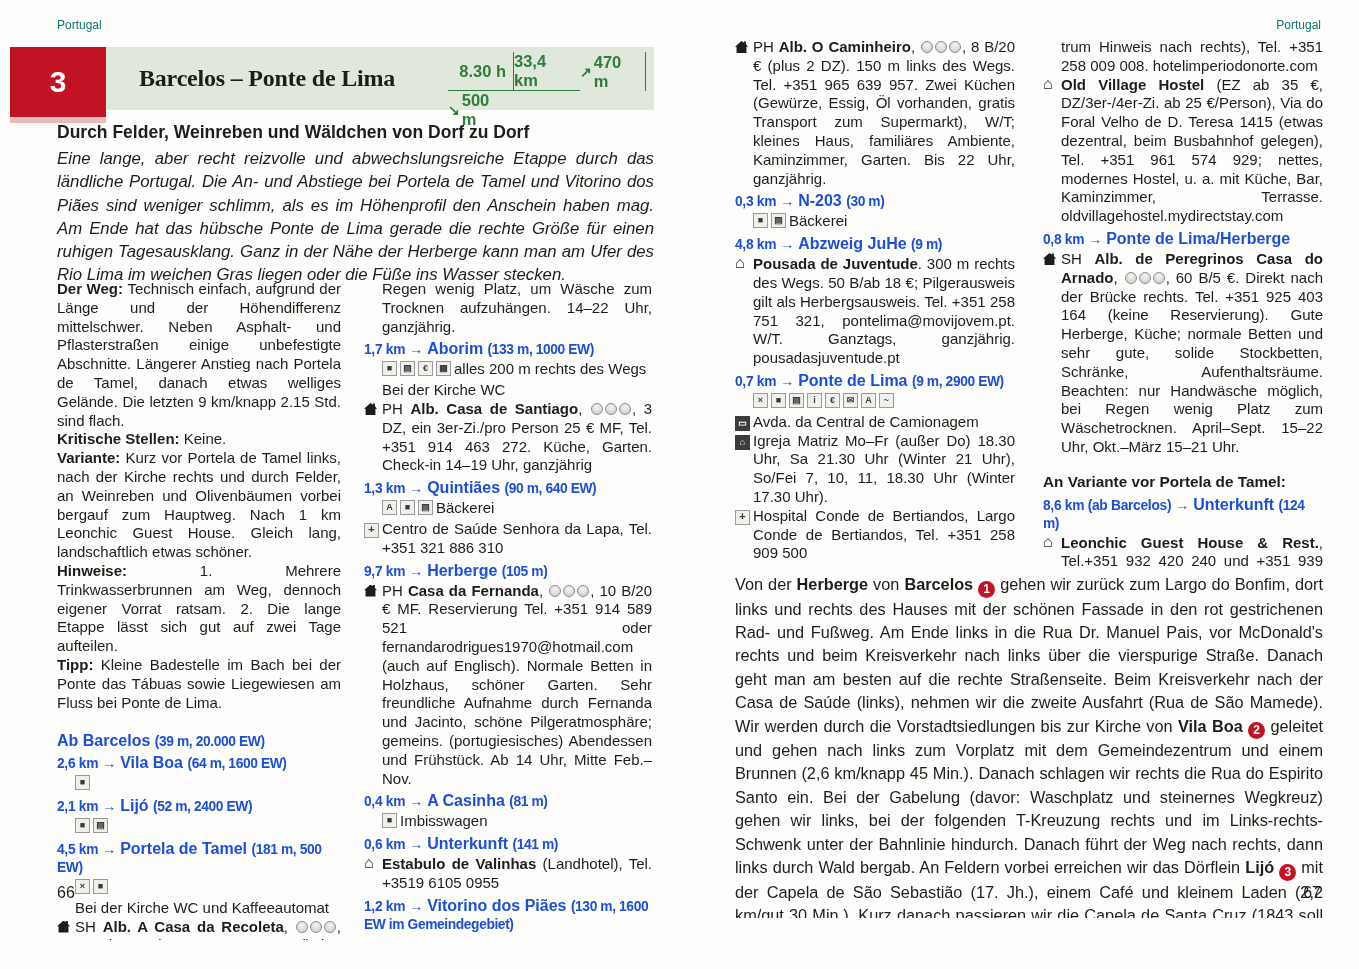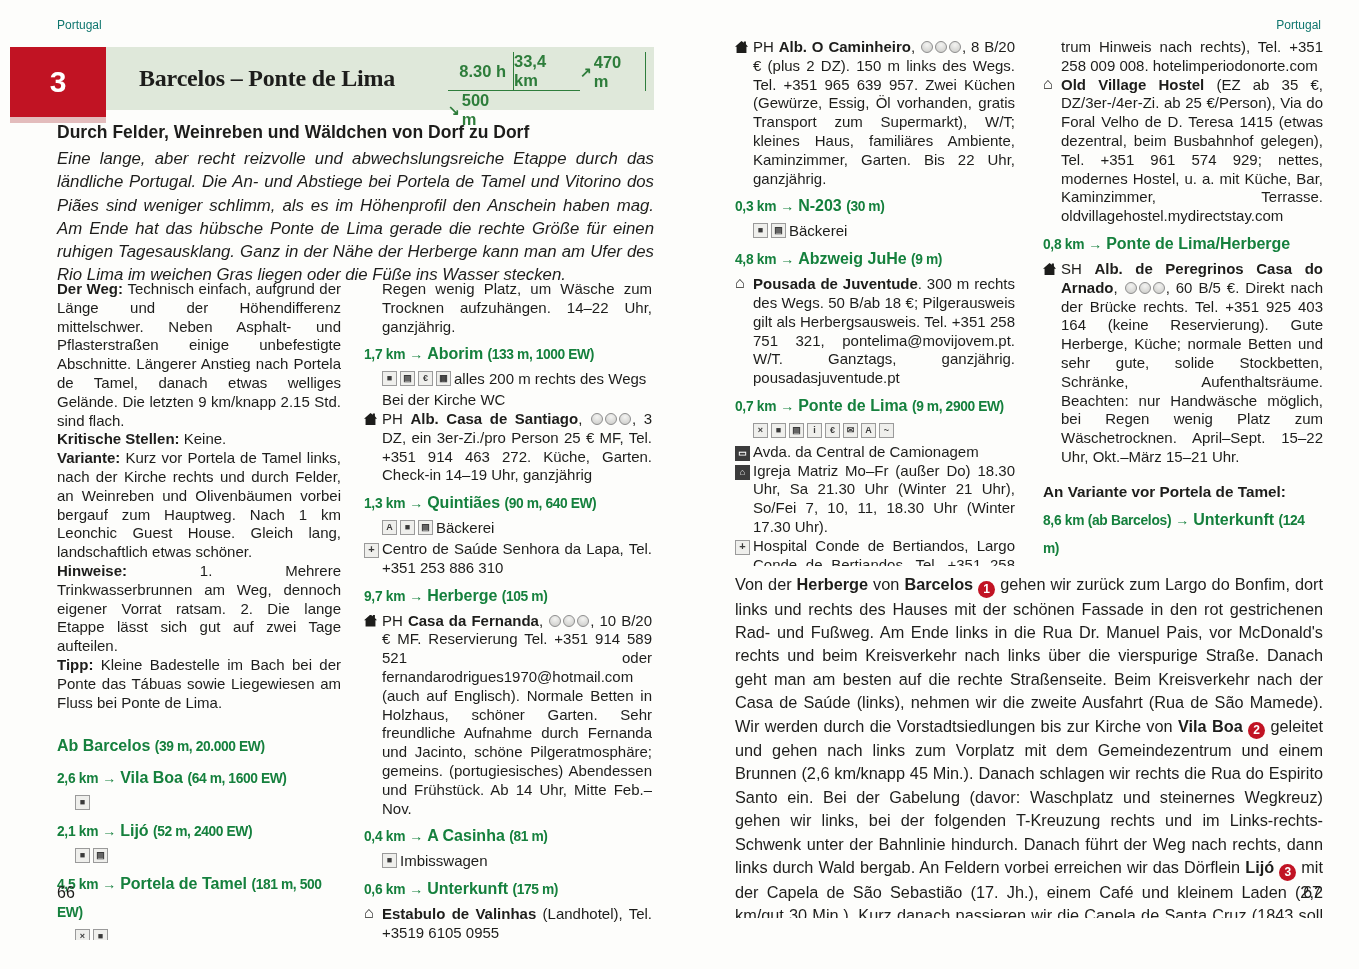--- a/index.html
+++ b/index.html
@@ -33,21 +33,21 @@
   #r-col2{left:1043px;top:38px;width:280px;height:528px;}
   #route-text{left:735px;top:573px;width:588px;height:345px;font-size:16.3px;line-height:23.4px;text-align:justify;}
 
   .p{font-size:15px;line-height:18.8px;text-align:justify;}
   .p .b{font-weight:700;}
   .cont,.note{padding-left:18px;}
   .note{text-align:left;}
   .bold-line{font-weight:700;text-align:left;font-size:15.3px;margin-top:2px;}
   .spacer{height:16px;}
 
-  .wp{color:#15803d;margin:4px 0 2px 0;line-height:27px;text-align:left;}
+  .wp{color:#1d4ed8;margin:4px 0 2px 0;line-height:17px;text-align:left;}
   .wp .wp-km{font-weight:700;font-size:13.8px;letter-spacing:-0.3px;}
   .wp .wp-arrow{font-weight:700;font-size:14px;margin:0 4px;}
   .wp .wp-name{font-weight:700;font-size:16px;}
   .wp .wp-detail{font-weight:700;font-size:13.8px;letter-spacing:-0.4px;}
 
   .icons{margin:1px 0 2px 0;padding-left:18px;font-size:15px;line-height:18.8px;}
   .icon-box{display:inline-block;width:13px;height:13px;border:1px solid #9a9a9a;background:#efefec;
             color:#3a3a3a;font-size:9px;line-height:12px;text-align:center;vertical-align:-2px;
             margin-right:3px;font-weight:700;overflow:hidden;}
   .icon-box.dark{background:#3c3c3c;border-color:#3c3c3c;color:#fff;}
@@ -115,26 +115,26 @@
     <div class="entry"><span class="marker m-house-filled"></span><span>SH </span><span class="b">Alb. A Casa da Recoleta</span><span>, </span><span class="shell"></span><span class="shell"></span><span class="shell"></span><span>, 42 B/5 €. Tel. +351 935 136 811 (keine Reservierung). Gute, geräumige Herberge, Küche, Ess- und Aufenthaltsraum, Getränke-/Snackautomat; Grünfläche um das Haus. W/T, bei</span></div>
   </div>
 <div class="col" id="l-col2">
     <div class="p cont"><span>Regen wenig Platz, um Wäsche zum Trocknen aufzuhängen. 14–22 Uhr, ganzjährig.</span></div>
     <div class="wp"><span class="wp-km">1,7 km</span><span class="wp-arrow">→</span><span class="wp-name">Aborim</span> <span class="wp-detail">(133 m, 1000 EW)</span></div>
     <div class="icons"><span class="icon-box">■</span><span class="icon-box">▤</span><span class="icon-box">€</span><span class="icon-box">▦</span><span>alles 200 m rechts des Wegs</span></div>
     <div class="p note">Bei der Kirche WC</div>
     <div class="entry"><span class="marker m-house-filled"></span><span>PH </span><span class="b">Alb. Casa de Santiago</span><span>, </span><span class="shell"></span><span class="shell"></span><span class="shell"></span><span>, 3 DZ, ein 3er-Zi./pro Person 25 € MF, Tel. +351 914 463 272. Küche, Garten. Check-in 14–19 Uhr, ganzjährig</span></div>
     <div class="wp"><span class="wp-km">1,3 km</span><span class="wp-arrow">→</span><span class="wp-name">Quintiães</span> <span class="wp-detail">(90 m, 640 EW)</span></div>
     <div class="icons"><span class="icon-box">A</span><span class="icon-box">■</span><span class="icon-box">▤</span><span>Bäckerei</span></div>
-    <div class="entry"><span class="marker icon-box plus">+</span><span>Centro de Saúde Senhora da Lapa, Tel. +351 253 886 310</span></div>
+    <div class="entry"><span class="marker icon-box plus">+</span><span>Centro de Saúde Senhora da Lapa, Tel. +351 321 886 310</span></div>
     <div class="wp"><span class="wp-km">9,7 km</span><span class="wp-arrow">→</span><span class="wp-name">Herberge</span> <span class="wp-detail">(105 m)</span></div>
     <div class="entry"><span class="marker m-house-filled"></span><span>PH </span><span class="b">Casa da Fernanda</span><span>, </span><span class="shell"></span><span class="shell"></span><span class="shell"></span><span>, 10 B/20 € MF. Reservierung Tel. +351 914 589 521 oder fernandarodrigues1970@hotmail.com (auch auf Englisch). Normale Betten in Holzhaus, schöner Garten. Sehr freundliche Aufnahme durch Fernanda und Jacinto, schöne Pilgeratmosphäre; gemeins. (portugiesisches) Abendessen und Frühstück. Ab 14 Uhr, Mitte Feb.–Nov.</span></div>
     <div class="wp"><span class="wp-km">0,4 km</span><span class="wp-arrow">→</span><span class="wp-name">A Casinha</span> <span class="wp-detail">(81 m)</span></div>
     <div class="icons"><span class="icon-box">■</span><span>Imbisswagen</span></div>
-    <div class="wp"><span class="wp-km">0,6 km</span><span class="wp-arrow">→</span><span class="wp-name">Unterkunft</span> <span class="wp-detail">(175 m)</span></div>
+    <div class="wp"><span class="wp-km">0,6 km</span><span class="wp-arrow">→</span><span class="wp-name">Unterkunft</span> <span class="wp-detail">(141 m)</span></div>
     <div class="entry"><span class="marker m-house-outline">⌂</span><span class="b">Estabulo de Valinhas</span><span> (Landhotel), Tel. +3519 6105 0955</span></div>
     <div class="wp"><span class="wp-km">1,2 km</span><span class="wp-arrow">→</span><span class="wp-name">Vitorino dos Piães</span> <span class="wp-detail">(130 m, 1600 EW im Gemeindegebiet)</span></div>
   </div>
 <div class="col" id="r-col1">
     <div class="entry"><span class="marker m-house-filled"></span><span>PH </span><span class="b">Alb. O Caminheiro</span><span>, </span><span class="shell"></span><span class="shell"></span><span class="shell"></span><span>, 8 B/20 € (plus 2 DZ). 150 m links des Wegs. Tel. +351 965 639 957. Zwei Küchen (Gewürze, Essig, Öl vorhanden, gratis Transport zum Supermarkt), W/T; kleines Haus, familiäres Ambiente, Kaminzimmer, Garten. Bis 22 Uhr, ganzjährig.</span></div>
     <div class="wp"><span class="wp-km">0,3 km</span><span class="wp-arrow">→</span><span class="wp-name">N-203</span> <span class="wp-detail">(30 m)</span></div>
     <div class="icons"><span class="icon-box">■</span><span class="icon-box">▤</span><span>Bäckerei</span></div>
     <div class="wp"><span class="wp-km">4,8 km</span><span class="wp-arrow">→</span><span class="wp-name">Abzweig JuHe</span> <span class="wp-detail">(9 m)</span></div>
     <div class="entry"><span class="marker m-house-outline">⌂</span><span class="b">Pousada de Juventude</span><span>. 300 m rechts des Wegs. 50 B/ab 18 €; Pilgerausweis gilt als Herbergsausweis. Tel. +351 258 751 321, pontelima@movijovem.pt. W/T. Ganztags, ganzjährig. pousadasjuventude.pt</span></div>
     <div class="wp"><span class="wp-km">0,7 km</span><span class="wp-arrow">→</span><span class="wp-name">Ponte de Lima</span> <span class="wp-detail">(9 m, 2900 EW)</span></div>

